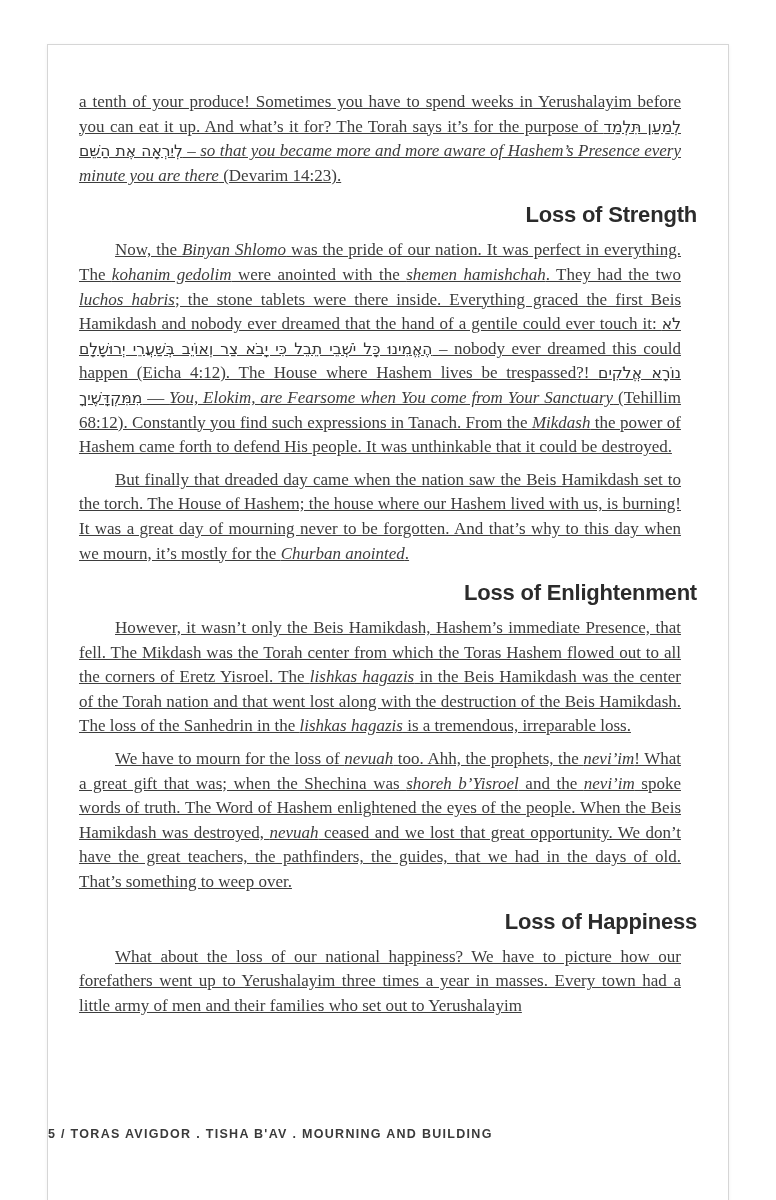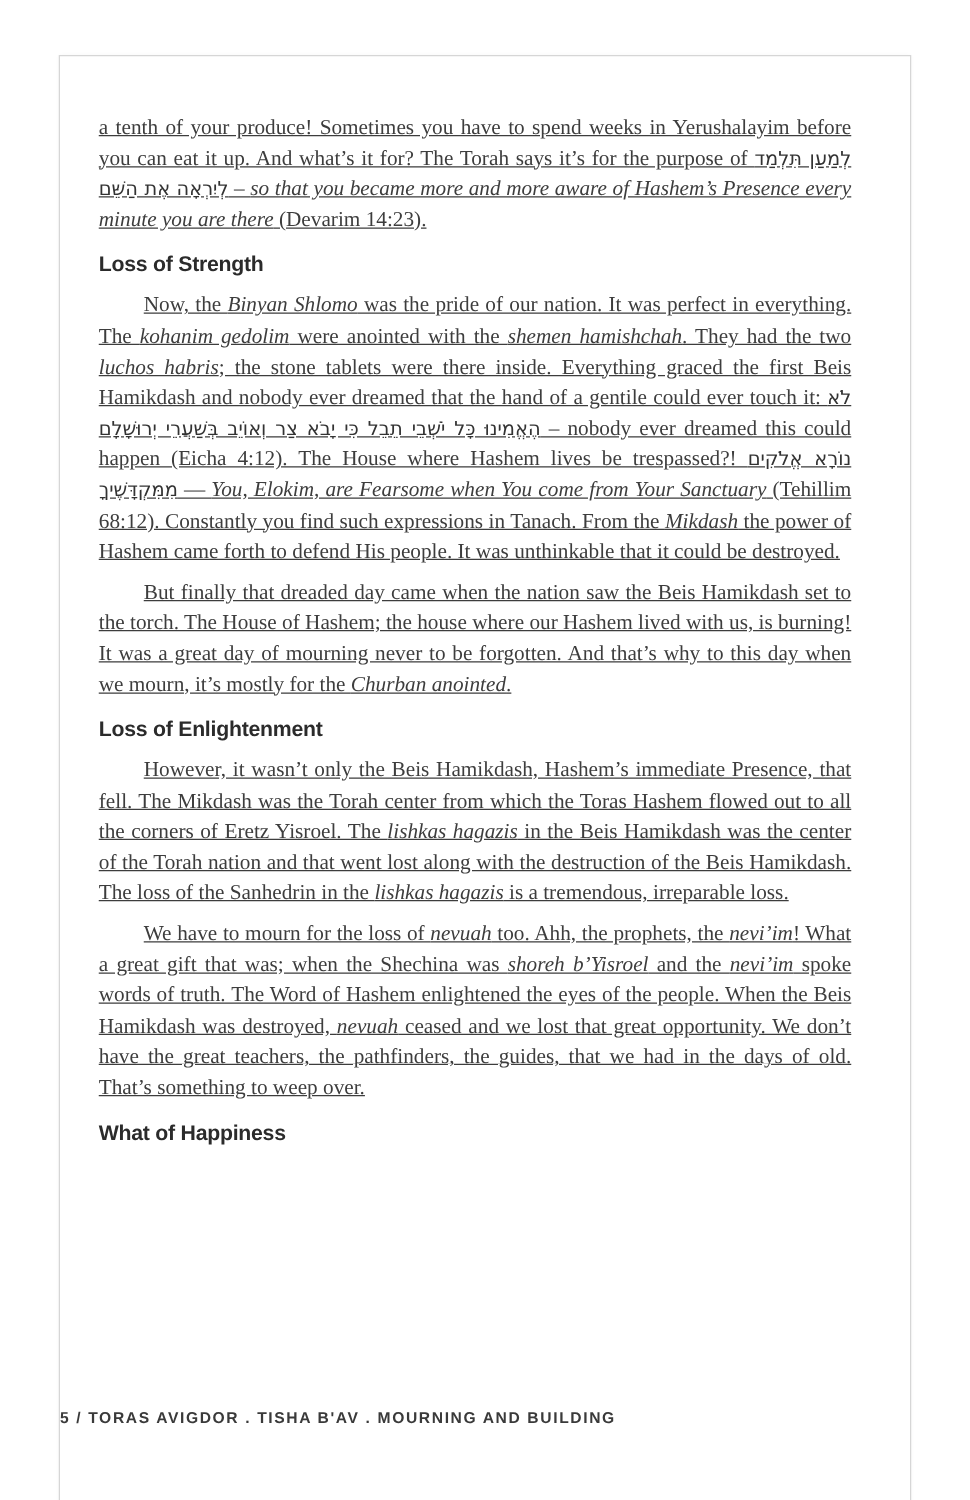--- a/index.html
+++ b/index.html
@@ -43,24 +43,24 @@
     font-style: italic;
   }
   .seg-hebrew {
     font-family: "DejaVu Sans", sans-serif;
     font-size: 15.5px;
     color: #333333;
   }
   h2.section-heading {
     font-family: "Liberation Sans", "DejaVu Sans", sans-serif;
     font-weight: bold;
-    font-size: 17px;
+    font-size: 22px;
     letter-spacing: -0.2px;
     color: #2b2b2b;
-    text-align: left;
+    text-align: right;
     margin: 14px 0 10px 0;
   }
   .page-footer {
     position: absolute;
     left: 0;
     top: 1082px;
     width: 100%;
     text-align: left;
     font-family: "Liberation Sans", "DejaVu Sans", sans-serif;
     font-weight: bold;
@@ -74,16 +74,17 @@
 
 <div class="page-sheet">
   <div class="page-inner">
       <p class="body-paragraph"><span>a tenth of your produce! Sometimes you have to spend weeks in Yerushalayim before you can eat it up. And what’s it for? The Torah says it’s for the purpose of </span><span class="seg-hebrew">לְמַעַן תִּלְמַד לְיִרְאָה אֶת הַשֵּׁם</span><span> – </span><span class="seg-italic">so that you became more and more aware of Hashem’s Presence every minute you are there</span><span> (Devarim 14:23).</span></p>
       <h2 class="section-heading">Loss of Strength</h2>
       <p class="body-paragraph indent"><span>Now, the </span><span class="seg-italic">Binyan Shlomo</span><span> was the pride of our nation. It was perfect in everything. The </span><span class="seg-italic">kohanim gedolim</span><span> were anointed with the </span><span class="seg-italic">shemen hamishchah</span><span>. They had the two </span><span class="seg-italic">luchos habris</span><span>; the stone tablets were there inside. Everything graced the first Beis Hamikdash and nobody ever dreamed that the hand of a gentile could ever touch it: </span><span class="seg-hebrew">לֹא הֶאֱמִינוּ כָּל יֹשְׁבֵי תֵבֵל כִּי יָבֹא צַר וְאוֹיֵב בְּשַׁעֲרֵי יְרוּשָׁלָם</span><span> – nobody ever dreamed this could happen (Eicha 4:12). The House where Hashem lives be trespassed?! </span><span class="seg-hebrew">נוֹרָא אֱלֹקִים מִמִּקְדָּשֶׁיךָ</span><span> — </span><span class="seg-italic">You, Elokim, are Fearsome when You come from Your Sanctuary</span><span> (Tehillim 68:12). Constantly you find such expressions in Tanach. From the </span><span class="seg-italic">Mikdash</span><span> the power of Hashem came forth to defend His people. It was unthinkable that it could be destroyed.</span></p>
       <p class="body-paragraph indent"><span>But finally that dreaded day came when the nation saw the Beis Hamikdash set to the torch. The House of Hashem; the house where our Hashem lived with us, is burning! It was a great day of mourning never to be forgotten. And that’s why to this day when we mourn, it’s mostly for the </span><span class="seg-italic">Churban anointed</span><span>.</span></p>
       <h2 class="section-heading">Loss of Enlightenment</h2>
       <p class="body-paragraph indent"><span>However, it wasn’t only the Beis Hamikdash, Hashem’s immediate Presence, that fell. The Mikdash was the Torah center from which the Toras Hashem flowed out to all the corners of Eretz Yisroel. The </span><span class="seg-italic">lishkas hagazis</span><span> in the Beis Hamikdash was the center of the Torah nation and that went lost along with the destruction of the Beis Hamikdash. The loss of the Sanhedrin in the </span><span class="seg-italic">lishkas hagazis</span><span> is a tremendous, irreparable loss.</span></p>
       <p class="body-paragraph indent"><span>We have to mourn for the loss of </span><span class="seg-italic">nevuah</span><span> too. Ahh, the prophets, the </span><span class="seg-italic">nevi’im</span><span>! What a great gift that was; when the Shechina was </span><span class="seg-italic">shoreh b’Yisroel</span><span> and the </span><span class="seg-italic">nevi’im</span><span> spoke words of truth. The Word of Hashem enlightened the eyes of the people. When the Beis Hamikdash was destroyed, </span><span class="seg-italic">nevuah</span><span> ceased and we lost that great opportunity. We don’t have the great teachers, the pathfinders, the guides, that we had in the days of old. That’s something to weep over.</span></p>
-      <h2 class="section-heading">What of Happiness</h2>
+      <h2 class="section-heading">Loss of Happiness</h2>
+      <p class="body-paragraph indent"><span>What about the loss of our national happiness? We have to picture how our forefathers went up to Yerushalayim three times a year in masses. Every town had a little army of men and their families who set out to Yerushalayim</span></p>
     </div>
   <div class="page-footer">5 / TORAS AVIGDOR . TISHA B'AV . MOURNING AND BUILDING</div>
 </div>
 
 </body></html>

